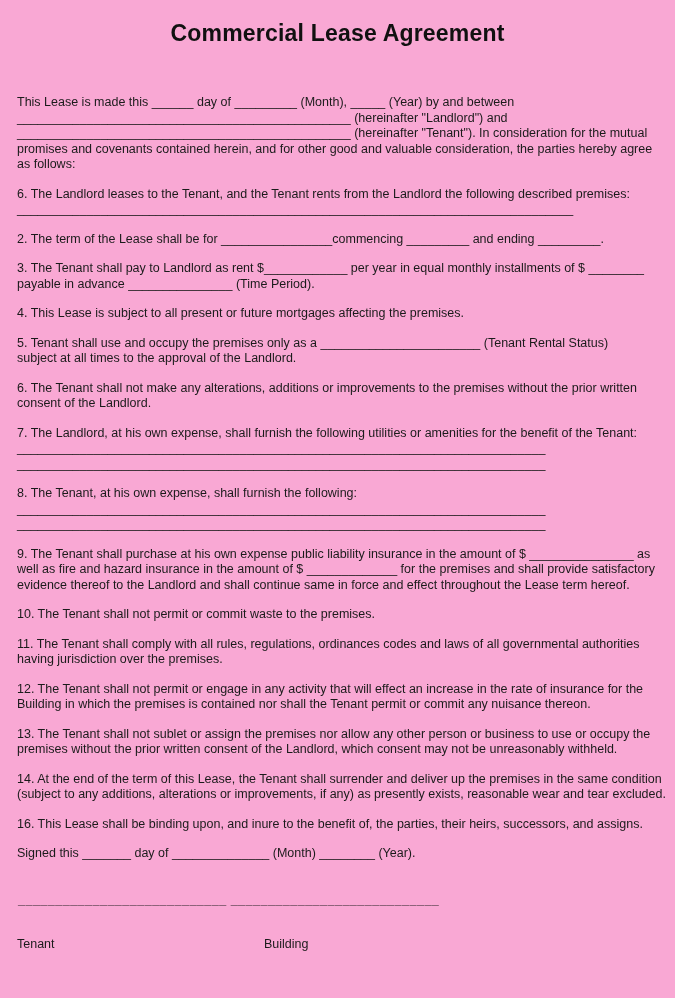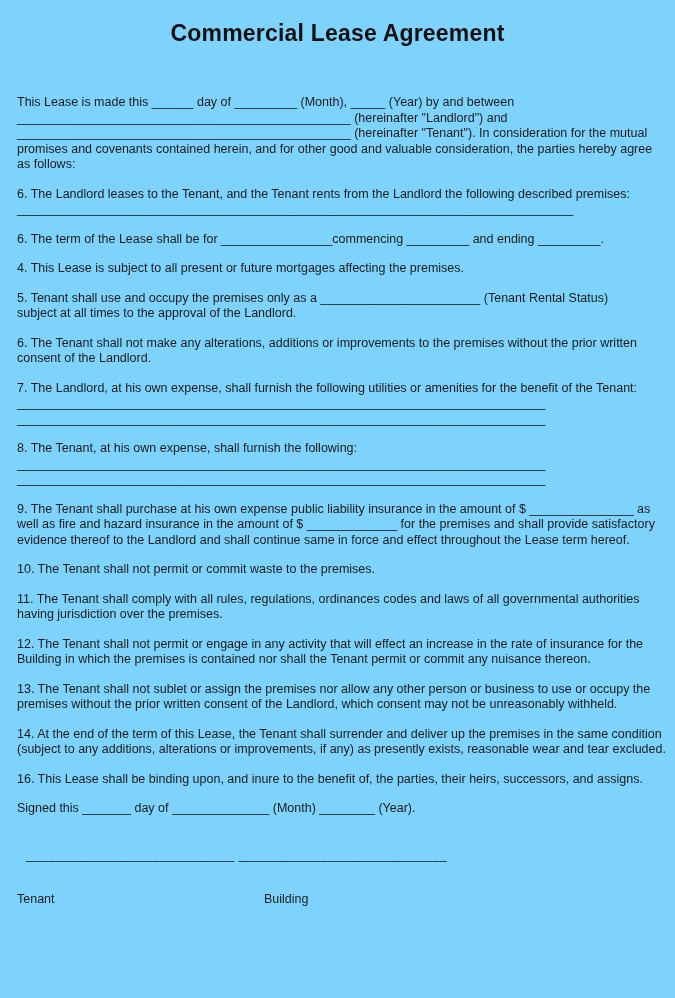--- a/index.html
+++ b/index.html
@@ -6,21 +6,21 @@
     margin: 0;
     padding: 0;
     background: #ffffff;
   }
   .page {
     position: relative;
     width: 675px;
     height: 998px;
     box-sizing: border-box;
     padding: 18px 17px 0 17px;
-    background: #7dd3fc;
+    background: #f9a8d4;
     overflow: hidden;
     font-family: "Liberation Sans", "DejaVu Sans", sans-serif;
     font-size: 12.5px;
     line-height: 15.5px;
     color: #1b1b1b;
     -webkit-font-smoothing: antialiased;
   }
   .doc-title {
     margin: 2px 0 0 0;
     font-size: 23px;
@@ -34,23 +34,23 @@
     margin: 0 0 14px 0;
     white-space: pre;          
   }
   .intro {
     margin-top: 48px;
   }
   .signed {
     margin-bottom: 0;
   }
   .sig-line {
-    margin: 31px 0 0 9px;
+    margin: 31px 0 0 1px;
     white-space: pre;
-    font-weight: normal;
+    font-weight: bold;
     letter-spacing: 0.5px;
   }
   .sig-labels {
     display: flex;
     margin-top: 29px;
     gap: 12px;
   }
   .sig-label-tenant {
     width: 235px;
     flex: 0 0 235px;
@@ -64,21 +64,23 @@
   <h1 class="doc-title">Commercial Lease Agreement</h1>
 
   <p class="para intro">This Lease is made this ______ day of _________ (Month), _____ (Year) by and between
 ________________________________________________ (hereinafter "Landlord") and
 ________________________________________________ (hereinafter "Tenant"). In consideration for the mutual
 promises and covenants contained herein, and for other good and valuable consideration, the parties hereby agree
 as follows:</p>
 
   <p class="para">6. The Landlord leases to the Tenant, and the Tenant rents from the Landlord the following described premises:
 ________________________________________________________________________________</p>
-  <p class="para">6. The term of the Lease shall be for ________________commencing _________ and ending _________.</p>
+  <p class="para">2. The term of the Lease shall be for ________________commencing _________ and ending _________.</p>
+  <p class="para">3. The Tenant shall pay to Landlord as rent $____________ per year in equal monthly installments of $ ________
+payable in advance _______________ (Time Period).</p>
   <p class="para">4. This Lease is subject to all present or future mortgages affecting the premises.</p>
   <p class="para">5. Tenant shall use and occupy the premises only as a _______________________ (Tenant Rental Status)
 subject at all times to the approval of the Landlord.</p>
   <p class="para">6. The Tenant shall not make any alterations, additions or improvements to the premises without the prior written
 consent of the Landlord.</p>
   <p class="para">7. The Landlord, at his own expense, shall furnish the following utilities or amenities for the benefit of the Tenant:
 ____________________________________________________________________________
 ____________________________________________________________________________</p>
   <p class="para">8. The Tenant, at his own expense, shall furnish the following:
 ____________________________________________________________________________

